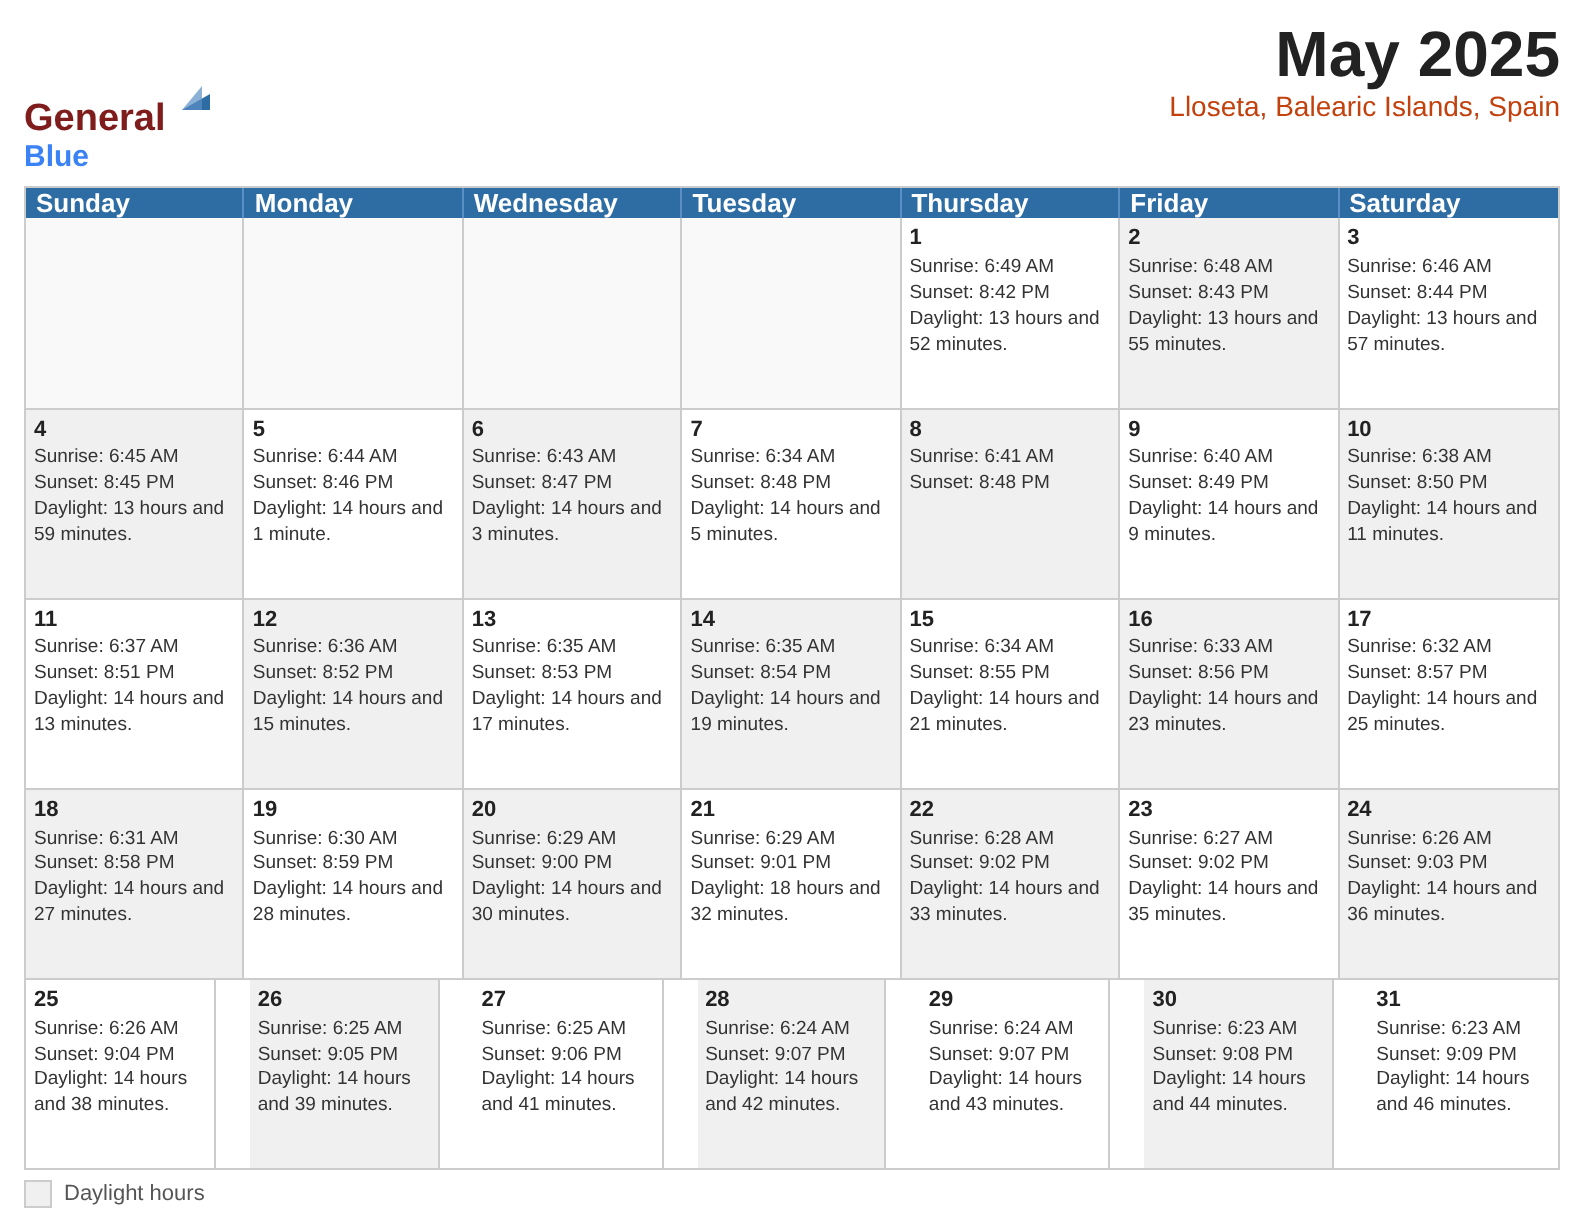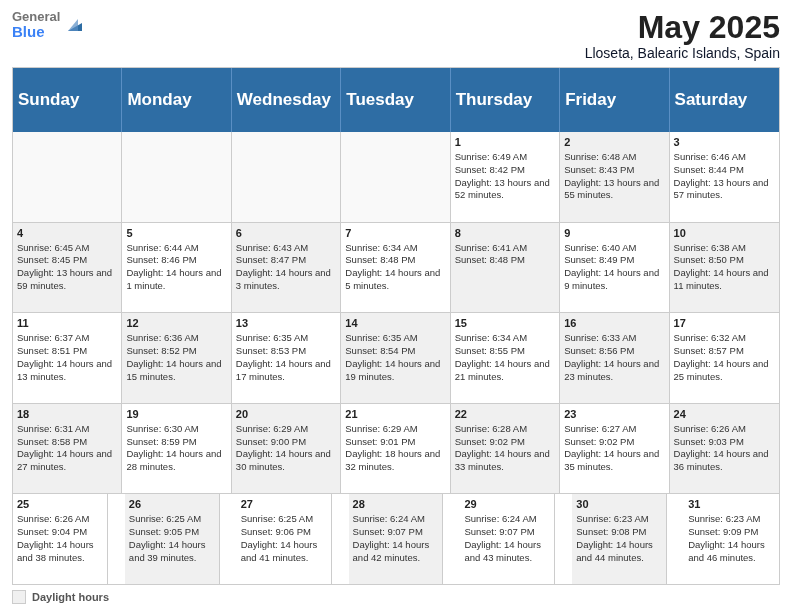--- a/index.html
+++ b/index.html
@@ -27,23 +27,24 @@
       display: flex;
       align-items: center;
       gap: 2px;
     }
     .logo-text {
       display: flex;
       flex-direction: column;
       line-height: 1.1;
     }
     .logo-general {
-      font-size: 13px;
-      font-weight: bold;
-      color: #737373;
+      font-size: 19px;
+      font-weight: bold;
+      color: #7f1d1d;
+      margin-top: 40px;
     }
     .logo-blue {
       font-size: 15px;
       font-weight: bold;
       color: #3b82f6;
     }
     .logo-icon {
       width: 22px;
       height: 22px;
       margin-left: 2px;
@@ -53,39 +54,39 @@
       text-align: right;
     }
     .month-title {
       font-size: 32px;
       font-weight: bold;
       color: #222;
       line-height: 1.1;
     }
     .location {
       font-size: 14px;
-      color: #0f172a;
+      color: #c2410c;
     }
     .calendar {
       flex: 1;
       display: flex;
       flex-direction: column;
       border: 1px solid #ccc;
     }
     .cal-header-row {
       display: grid;
       grid-template-columns: repeat(7, 1fr);
       background: #2e6da4;
     }
     .cal-header-cell {
       color: #fff;
-      font-size: 17px;
+      font-size: 13px;
       font-weight: bold;
       text-align: left;
-      padding: 22px 5px;
+      padding: 0 5px;
       border-right: 1px solid #5a8fc4;
     }
     .cal-header-cell:last-child { border-right: none; }
     .cal-body {
       display: flex;
       flex-direction: column;
       flex: 1;
     }
     .cal-row {
       display: grid;
@@ -112,21 +113,20 @@
       display: block;
       margin-bottom: 1px;
     }
     .footer {
       margin-top: 5px;
       font-size: 11px;
       color: #555;
       display: flex;
       align-items: center;
       gap: 6px;
-      font-weight: bold;
     }
     .footer-box {
       width: 14px;
       height: 14px;
       background: #f0f0f0;
       border: 1px solid #ccc;
       display: inline-block;
     }
   </style>
 </head>

